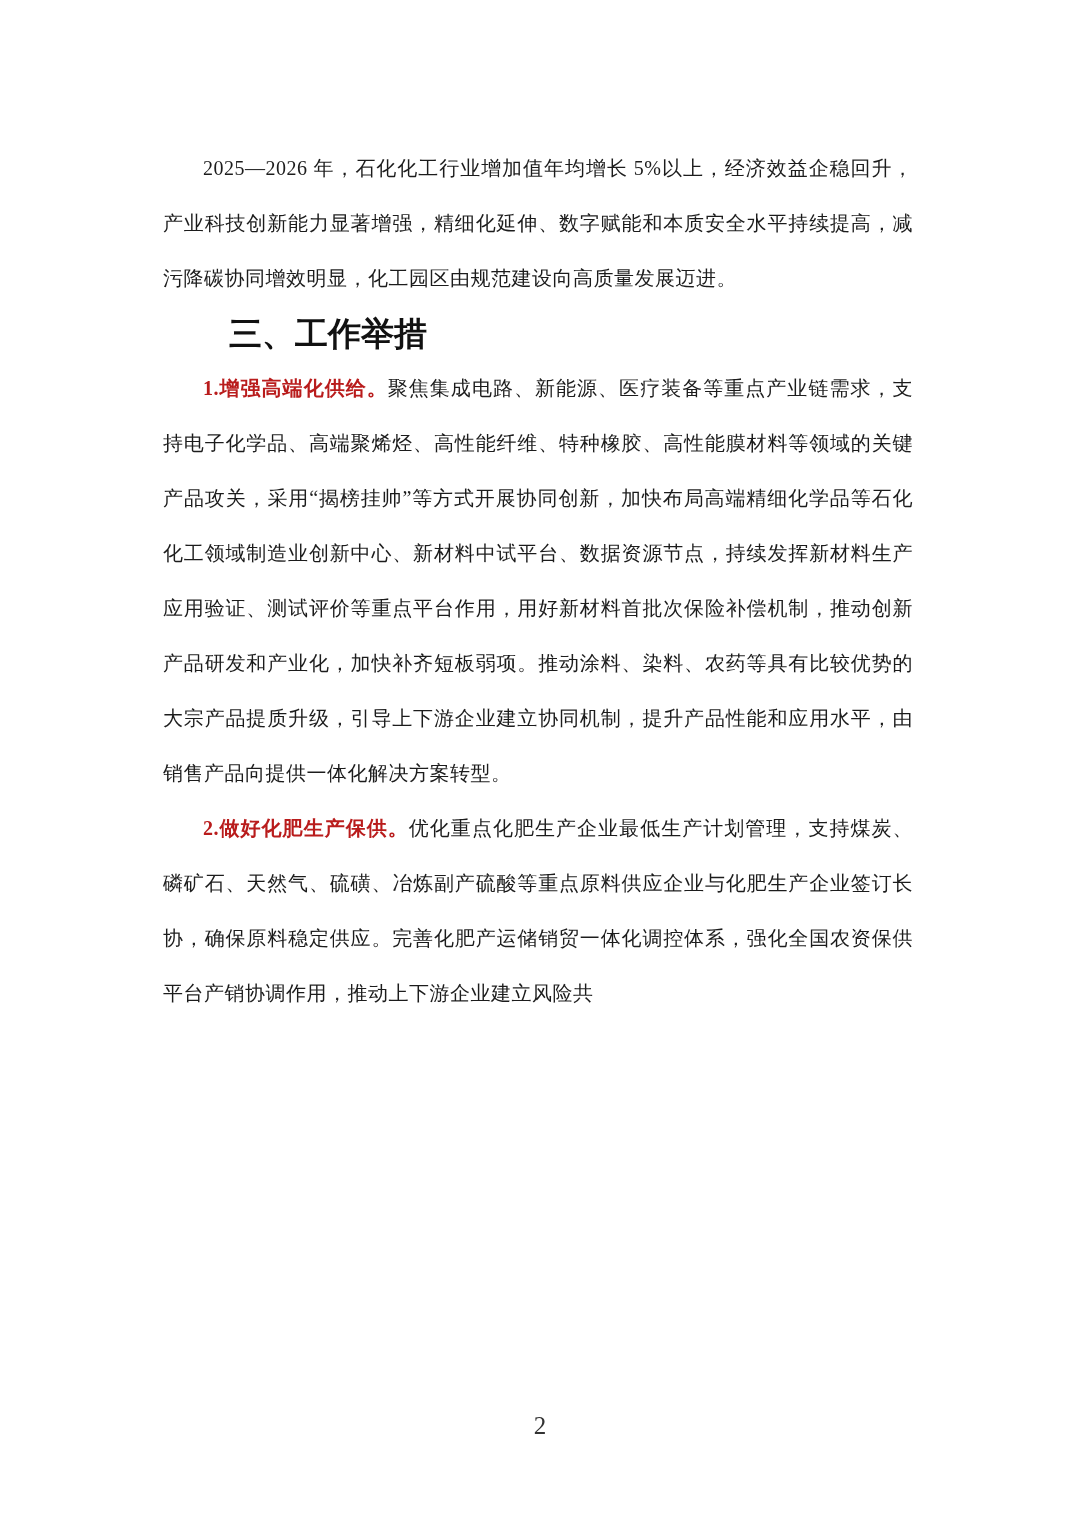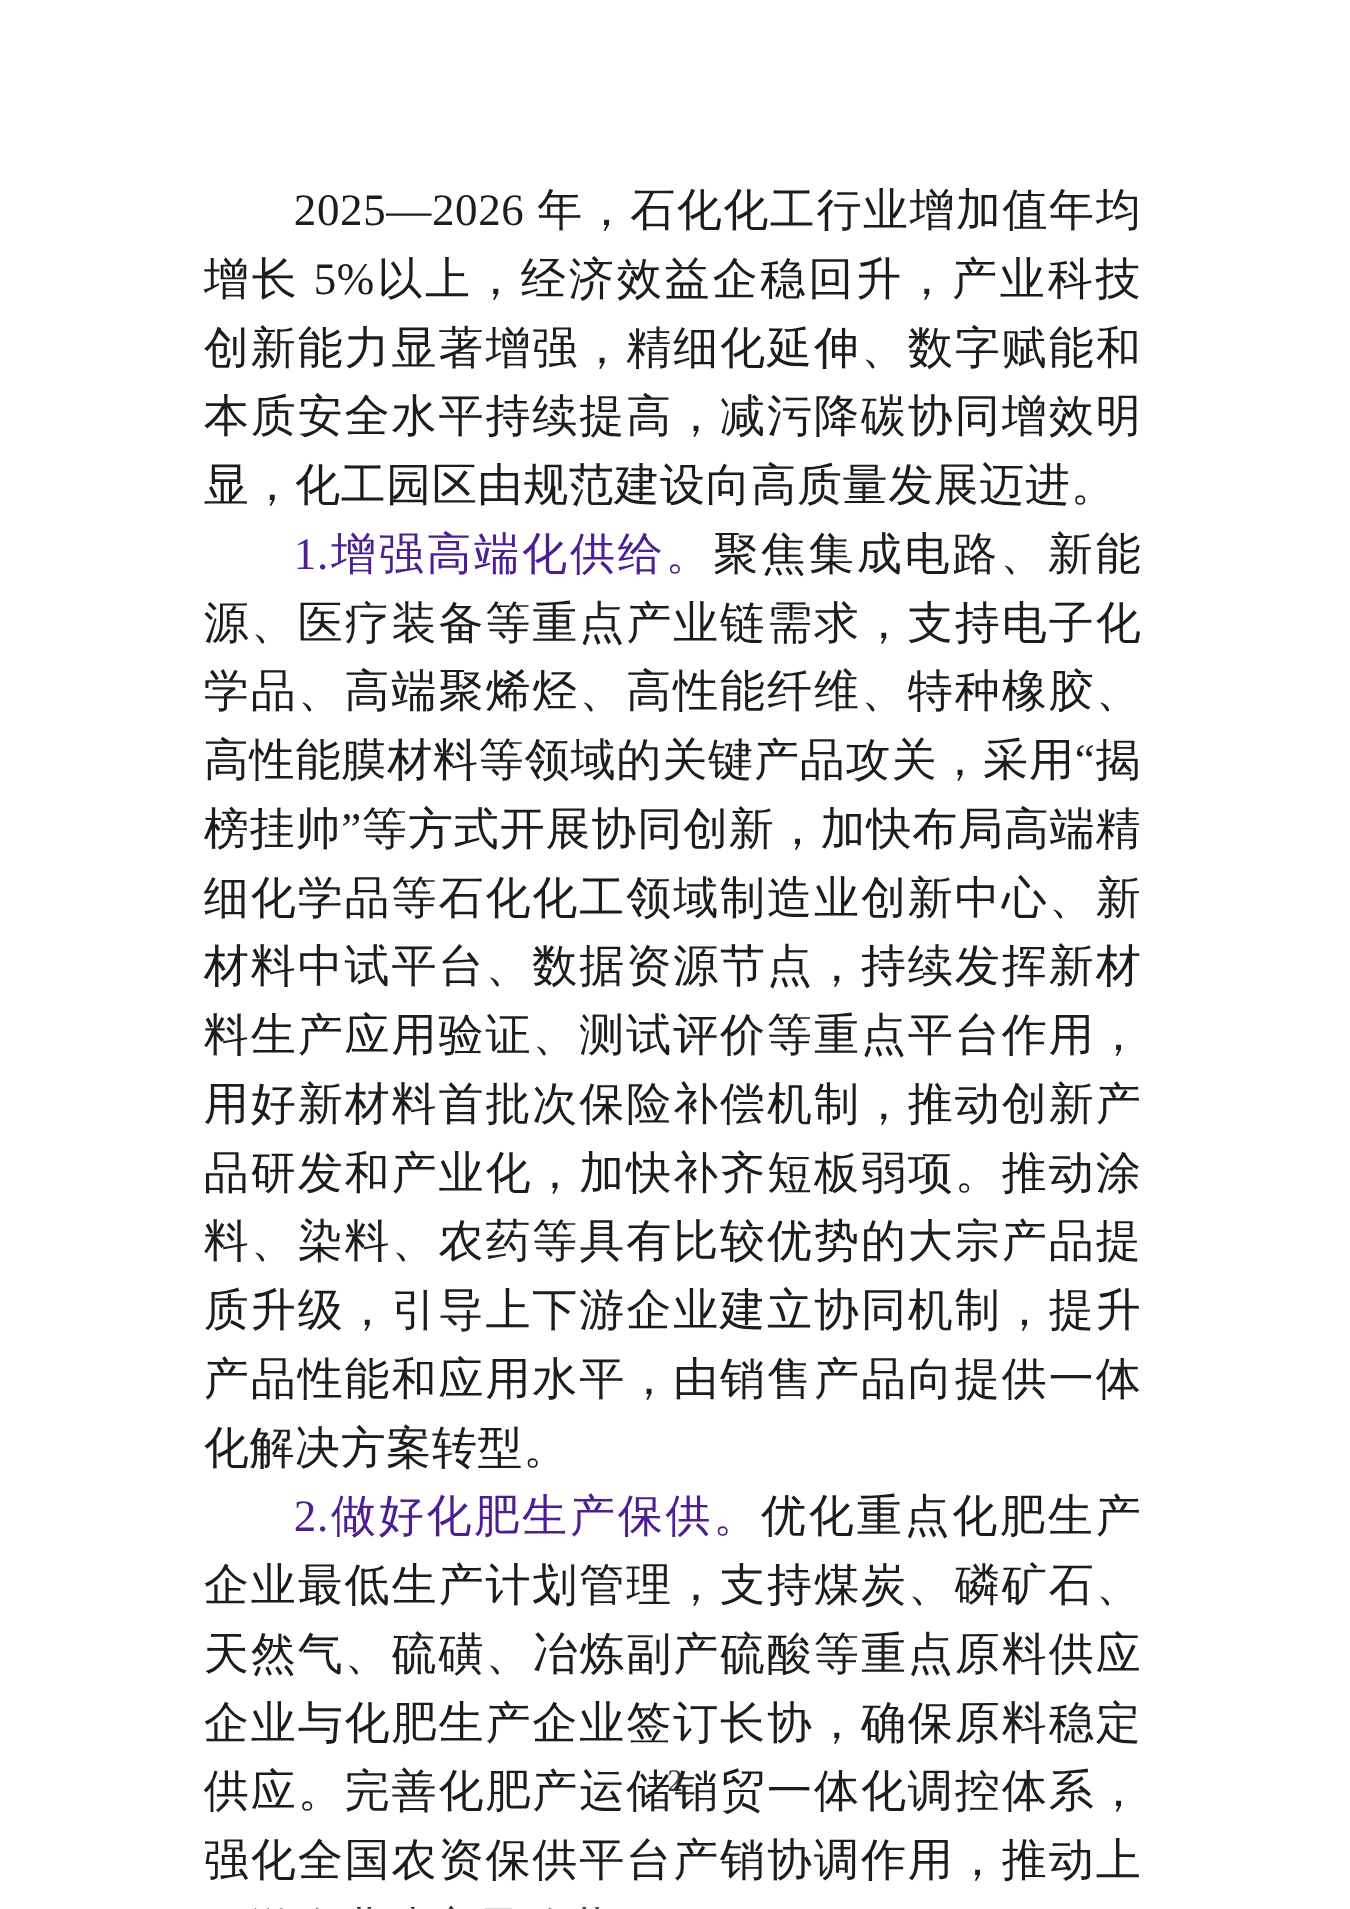--- a/index.html
+++ b/index.html
@@ -39,30 +39,30 @@
     margin: 0;
     font-size: 32px;
     line-height: 55px;
     font-weight: 700;
     text-indent: 2em;
     color: #111111;
     letter-spacing: 1px;
   }
   .body-para {
     margin: 0;
-    font-size: 36px;
+    font-size: 20px;
     line-height: 55px;
     text-indent: 2em;
     text-align: justify;
     text-justify: inter-ideograph;
     letter-spacing: 0.5px;
   }
   .lead-bold {
-    font-weight: 400;
-    color: #4c1d95;
+    font-weight: 700;
+    color: #b91c1c;
   }
   .page-number {
     position: absolute;
     top: 1412px;
     left: 0;
     width: 100%;
     text-align: center;
     font-size: 25px;
     line-height: 28px;
     color: #333333;
@@ -70,20 +70,21 @@
 </style>
 </head>
 <body>
 
 <div class="page">
   <div class="content">
 
 
     <p class="body-para">2025—2026 年，石化化工行业增加值年均增长 5%以上，经济效益企稳回升，产业科技创新能力显著增强，精细化延伸、数字赋能和本质安全水平持续提高，减污降碳协同增效明显，化工园区由规范建设向高质量发展迈进。</p>
 
+    <h2 class="heading-major">三、工作举措</h2>
 
 
     <p class="body-para"><span class="lead-bold">1.增强高端化供给。</span><span>聚焦集成电路、新能源、医疗装备等重点产业链需求，支持电子化学品、高端聚烯烃、高性能纤维、特种橡胶、高性能膜材料等领域的关键产品攻关，采用“揭榜挂帅”等方式开展协同创新，加快布局高端精细化学品等石化化工领域制造业创新中心、新材料中试平台、数据资源节点，持续发挥新材料生产应用验证、测试评价等重点平台作用，用好新材料首批次保险补偿机制，推动创新产品研发和产业化，加快补齐短板弱项。推动涂料、染料、农药等具有比较优势的大宗产品提质升级，引导上下游企业建立协同机制，提升产品性能和应用水平，由销售产品向提供一体化解决方案转型。</span></p>
 
     <p class="body-para"><span class="lead-bold">2.做好化肥生产保供。</span><span>优化重点化肥生产企业最低生产计划管理，支持煤炭、磷矿石、天然气、硫磺、冶炼副产硫酸等重点原料供应企业与化肥生产企业签订长协，确保原料稳定供应。完善化肥产运储销贸一体化调控体系，强化全国农资保供平台产销协调作用，推动上下游企业建立风险共</span></p>
 
   </div>
 
   <div class="page-number">2</div>
 </div>

